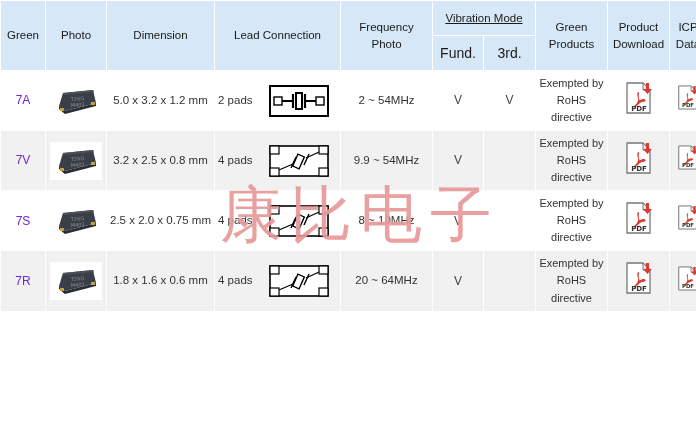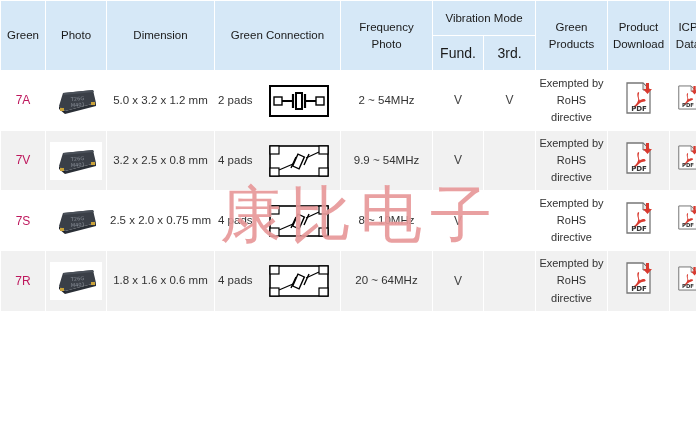--- a/index.html
+++ b/index.html
@@ -27,37 +27,37 @@
     color:#1a1a1a;
     font-size:11.5px;
     font-weight:400;
     line-height:1.45;
     text-align:center;
     vertical-align:middle;
     padding:4px 2px;
     border:0;
   }
   th.h-tall{height:56px;}
-  th.h-grp{height:26px;}
+  th.h-grp{height:26px;text-decoration:underline;}
   th.h-sub{height:26px;font-size:14px;}
 
   
   tbody td{
     background:#ffffff;
     font-size:11.5px;
     color:#333333;
     text-align:center;
     vertical-align:middle;
     line-height:1.55;
     padding:4px 3px;
     border:0;
   }
   tbody tr.alt td{background:#f1f1f1;}
 
-  td.series{font-size:12px;color:#be185d;margin-top:16px;}
+  td.series{font-size:12px;color:#6d28d9;margin-top:16px;}
   td.dim{line-height:1.7;}
   td.freq{white-space:nowrap;}
   td.vib{font-size:12px;color:#444;}
   td.green{font-size:11px;line-height:1.55;}
 
   
   .photo-wrap{
     width:52px;height:38px;
     margin:0 auto;
     background:#ffffff;
@@ -109,21 +109,21 @@
       <col style="width:71px">
       <col style="width:61px">
       <col style="width:36px">
     </colgroup>
 
     <thead>
       <tr>
         <th class="h-tall" rowspan="2">Green</th>
         <th class="h-tall" rowspan="2">Photo</th>
         <th class="h-tall" rowspan="2">Dimension</th>
-        <th class="h-tall" rowspan="2">Green Connection</th>
+        <th class="h-tall" rowspan="2">Lead Connection</th>
         <th class="h-tall" rowspan="2">Frequency Photo</th>
         <th class="h-grp" colspan="2">Vibration Mode</th>
         <th class="h-tall" rowspan="2">Green Products</th>
         <th class="h-tall" rowspan="2">Product Download</th>
         <th class="h-tall" rowspan="2">ICP Data</th>
       </tr>
       <tr>
         <th class="h-sub">Fund.</th>
         <th class="h-sub">3rd.</th>
       </tr>

